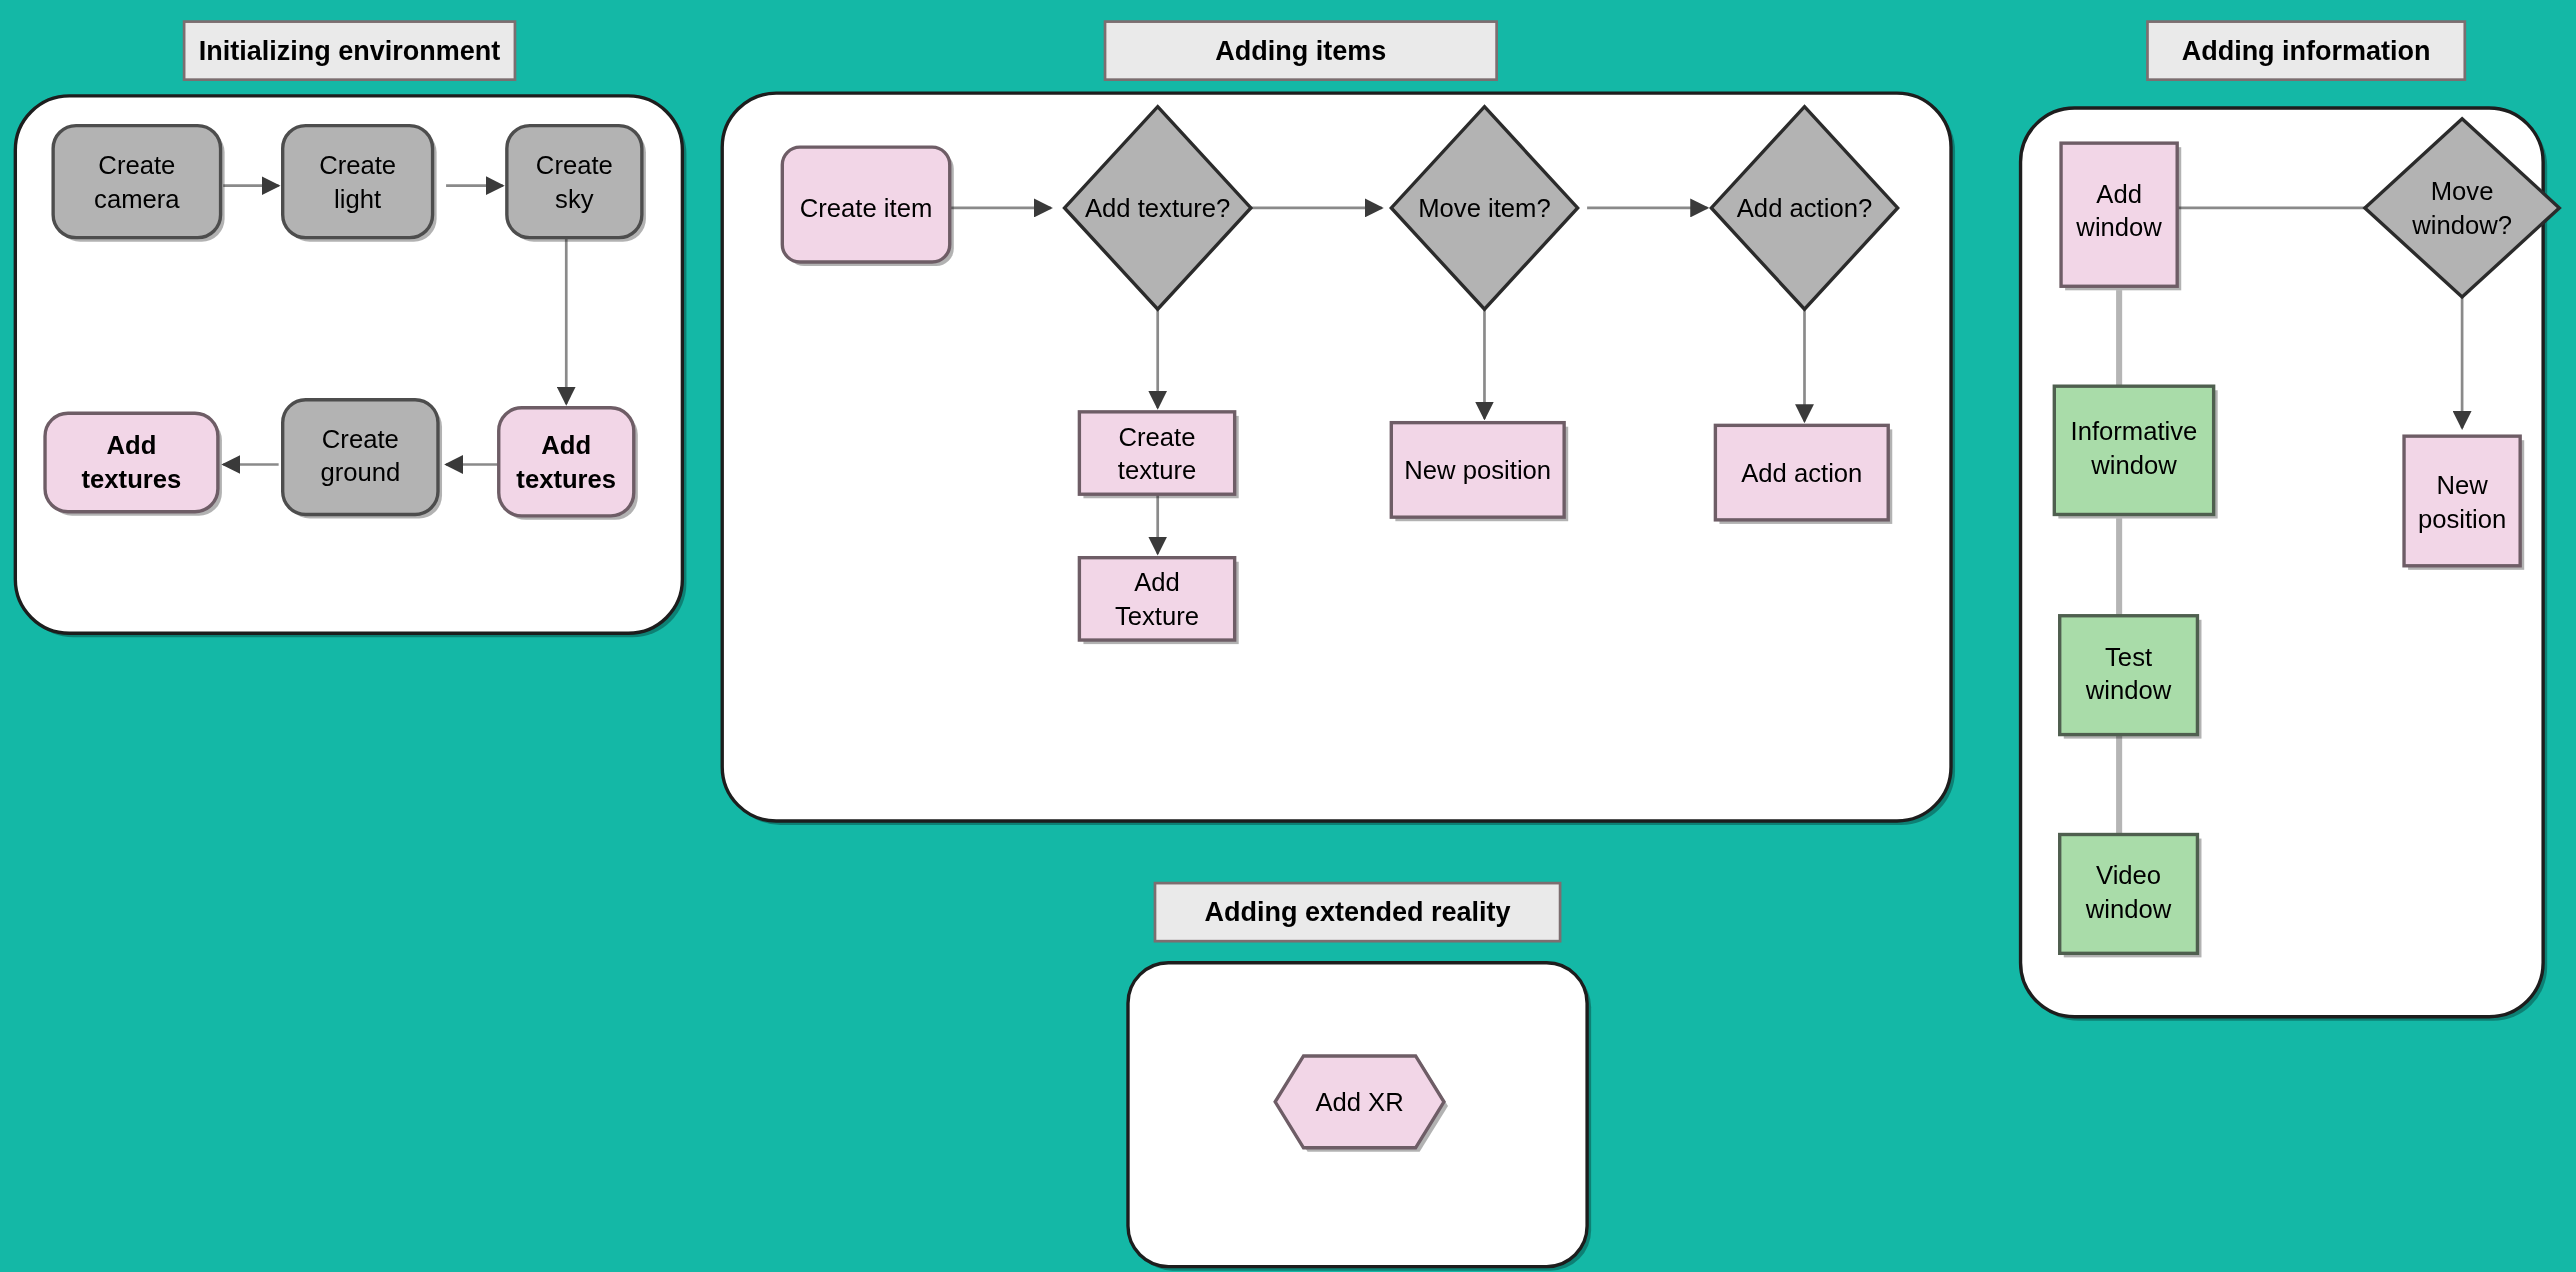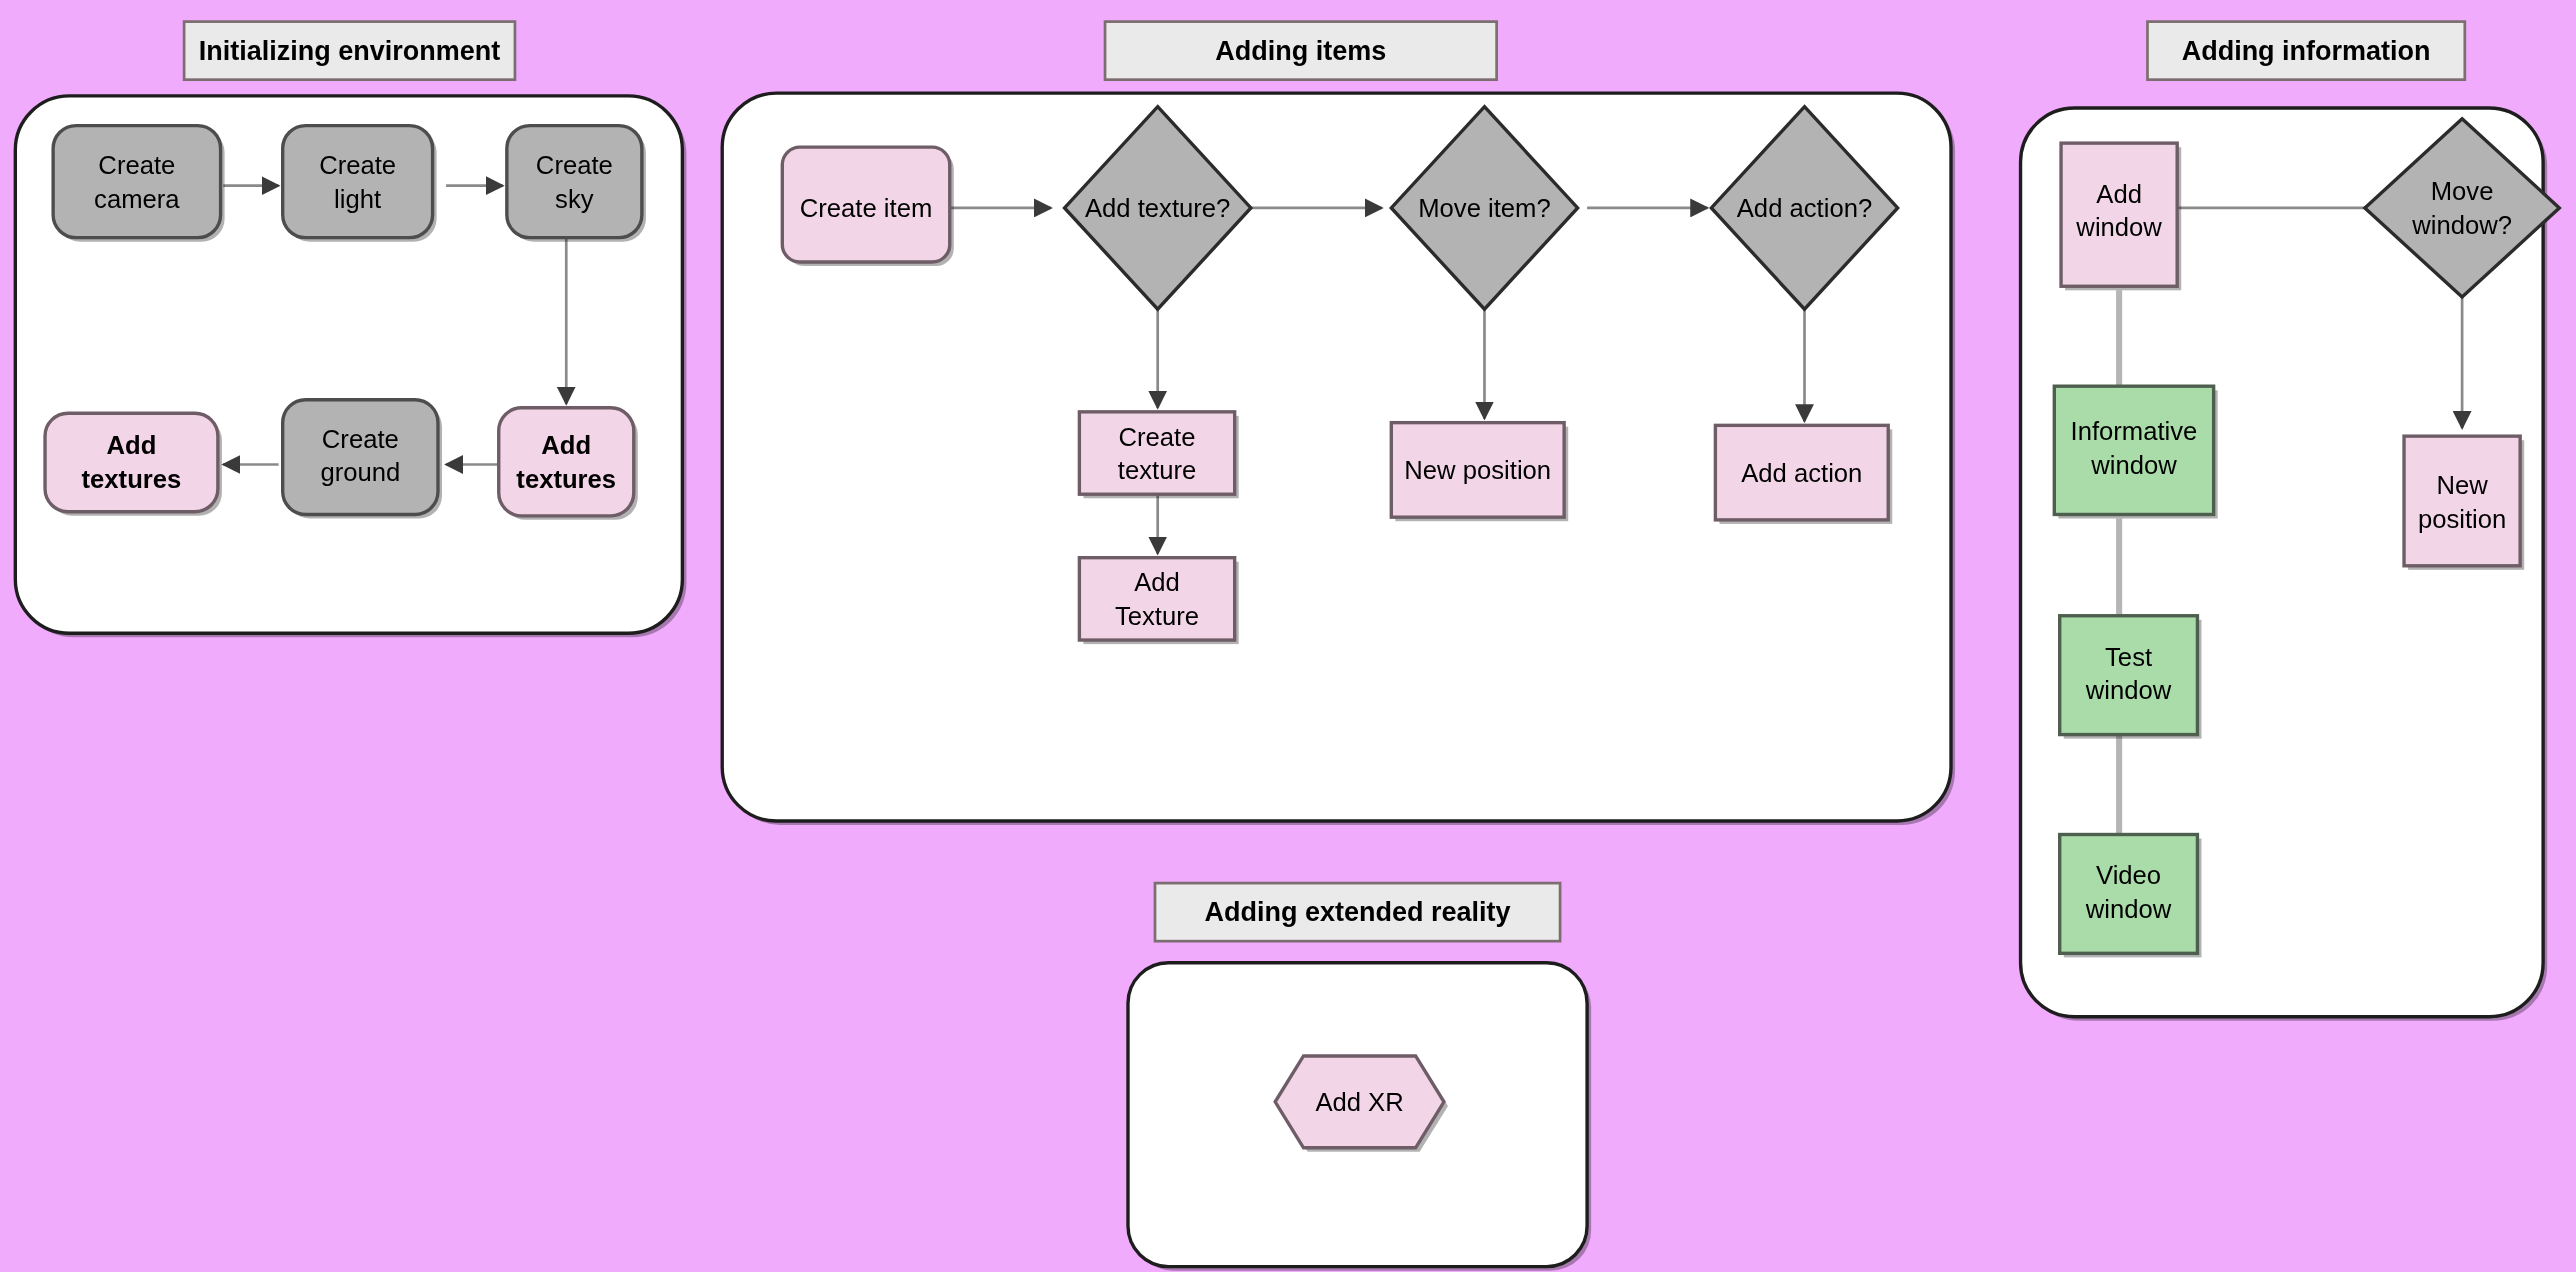--- a/index.html
+++ b/index.html
@@ -7,21 +7,21 @@
     padding: 0;
     background: #ffffff;
   }
   body {
     font-family: "Liberation Sans", sans-serif;
   }
   #canvas {
     position: relative;
     width: 2576px;
     height: 1272px;
-    background: #f0abfc;
+    background: #14b8a6;
     overflow: hidden;
   }
   svg#diagram {
     position: absolute;
     left: 0;
     top: 0;
     width: 2576px;
     height: 1272px;
   }
   .grp-title-box {

